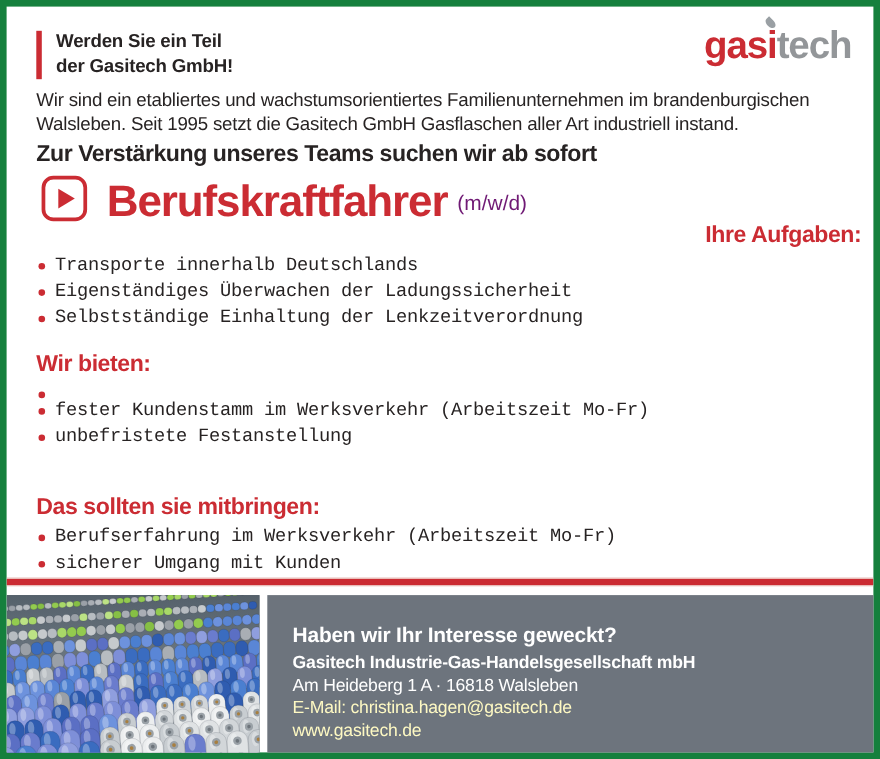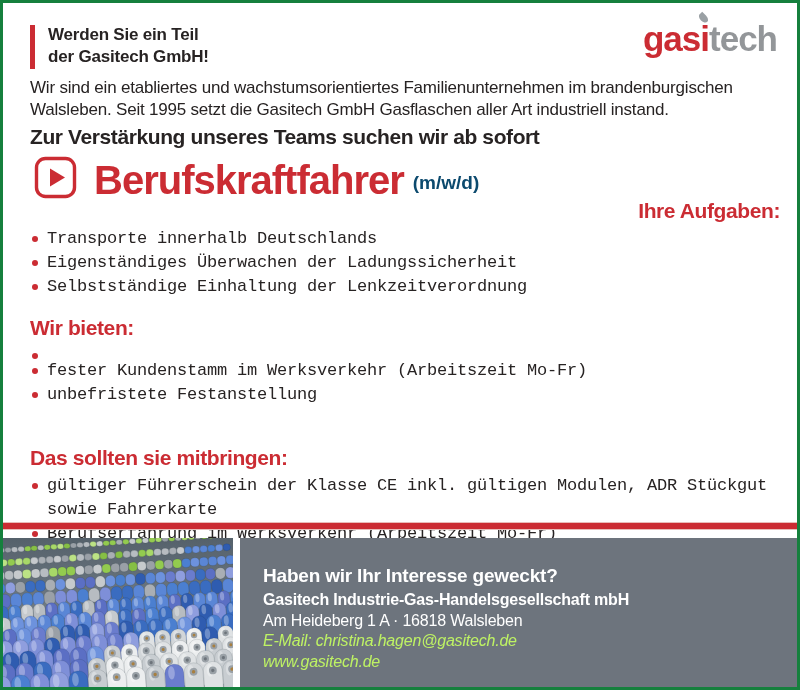--- a/index.html
+++ b/index.html
@@ -1,60 +1,60 @@
 <!DOCTYPE html>
 <html><head>
 <meta charset="utf-8">
 <style>
   html,body{margin:0;padding:0;background:#e9e9e9;}
   .page{
     position:relative;width:800px;height:690px;box-sizing:border-box;
-    background:#ffffff;border:3px solid #15803d;overflow:hidden;
+    background:#ffffff;border:6px solid #15803d;overflow:hidden;
     font-family:"Liberation Sans",sans-serif;color:#272323;
     letter-spacing:-0.2px;
   }
   
   .accent-bar{position:absolute;left:27px;top:22px;width:5px;height:44px;background:#cb2c33;}
   .tagline{position:absolute;left:45px;top:21px;font-size:17px;font-weight:700;line-height:21.5px;}
   .logo{position:absolute;top:18px;right:20px;font-size:35px;font-weight:700;letter-spacing:-1px;line-height:1;}
   .logo-red{color:#cb2c33;}
   .logo-gray{color:#939699;}
   .logo .flame{
     position:absolute;left:57px;top:-7px;width:7px;height:8px;background:#9aa0a4;
     border-radius:50% 50% 50% 0;transform:rotate(135deg) scaleY(1.35);
   }
   
   .intro{position:absolute;left:27px;top:74px;width:744px;font-size:17px;line-height:22px;}
   .subheading{position:absolute;left:27px;top:122px;font-size:21px;font-weight:700;letter-spacing:-0.4px;}
   
   .job-row{position:absolute;left:31px;top:153px;display:flex;align-items:flex-end;}
   .play-icon{display:block;margin-bottom:2px;}
   .job-title{font-size:40px;font-weight:700;color:#cb2c33;letter-spacing:-1px;line-height:1.05;margin-left:17px;}
-  .job-suffix{font-size:19px;font-weight:700;color:#0c4a6e;margin:0 0 7px 9px;letter-spacing:0;}
+  .job-suffix{font-size:19px;font-weight:400;color:#701a75;margin:0 0 7px 9px;letter-spacing:0;}
   
   .section{position:absolute;left:27px;width:750px;}
   .section.s1{top:196px;text-align:right;}
   .section.s2{top:313px;}
   .section.s3{top:415px;margin-top:28px;}
   .section-heading{font-size:21px;font-weight:700;color:#cb2c33;line-height:24px;margin:0 0 4px 0;letter-spacing:-0.4px;}
   .bullets{list-style:none;margin:0;padding:0;font-family:Liberation Mono, monospace;}
   .bullets li{display:flex;align-items:flex-start;font-size:17px;line-height:24px;}
   .dot{flex:none;width:6px;height:6px;border-radius:50%;background:#cb2c33;margin:9px 9px 0 2px;}
   
   .divider{position:absolute;left:0;top:519px;width:100%;height:8px;
     background:linear-gradient(to bottom,#e9bdb9 0 1px,#cb2c33 1px 7px,#e9bdb9 7px 8px);}
   
   .photo{position:absolute;left:0;top:535px;width:230px;height:149px;overflow:hidden;background:#5a6670;}
   .photo svg{display:block;}
   .contact-box{position:absolute;left:237px;top:535px;width:557px;height:164px;box-sizing:border-box;
     background:#6d747d;color:#ffffff;padding:27px 12px 0 23px;}
   .contact-question{font-size:19px;font-weight:700;letter-spacing:-0.2px;margin-bottom:3px;}
   .contact-company{font-size:16px;font-weight:700;line-height:20.5px;}
   .contact-line{font-size:16px;line-height:20.5px;}
-  a.contact-line{color:#bef264;text-decoration:none;display:block;font-style:italic;}
+  a.contact-line{color:#fef9c3;text-decoration:none;display:block;}
 </style>
 </head>
 <body>
 
 <div class="page">
 
   <div class="accent-bar"></div>
 
   <div class="tagline">
     <span>Werden Sie ein Teil</span><br>
@@ -112,25 +112,25 @@
           <span>unbefristete Festanstellung</span>
         </li>
     </ul>
   </div>
 
   <div class="section s3">
     <div class="section-heading">Das sollten sie mitbringen:</div>
     <ul class="bullets">
       <li>
           <span class="dot"></span>
-          <span>gültiger Führerschein der Klasse CE inkl. gültigen Modulen, ADR Stückgut sowie Fahrerkarte</span>
-        </li>
-      <li>
-          <span class="dot"></span>
           <span>Berufserfahrung im Werksverkehr (Arbeitszeit Mo-Fr)</span>
+        </li>
+      <li>
+          <span class="dot"></span>
+          <span>sicherer Umgang mit Kunden</span>
         </li>
     </ul>
   </div>
 
   <div class="divider"></div>
 
   <div class="photo">
     <svg id="cylinders" width="230" height="149" viewBox="0 0 230 149">
       <defs>
         <linearGradient id="pbg" x1="0" y1="0" x2="0" y2="1">

